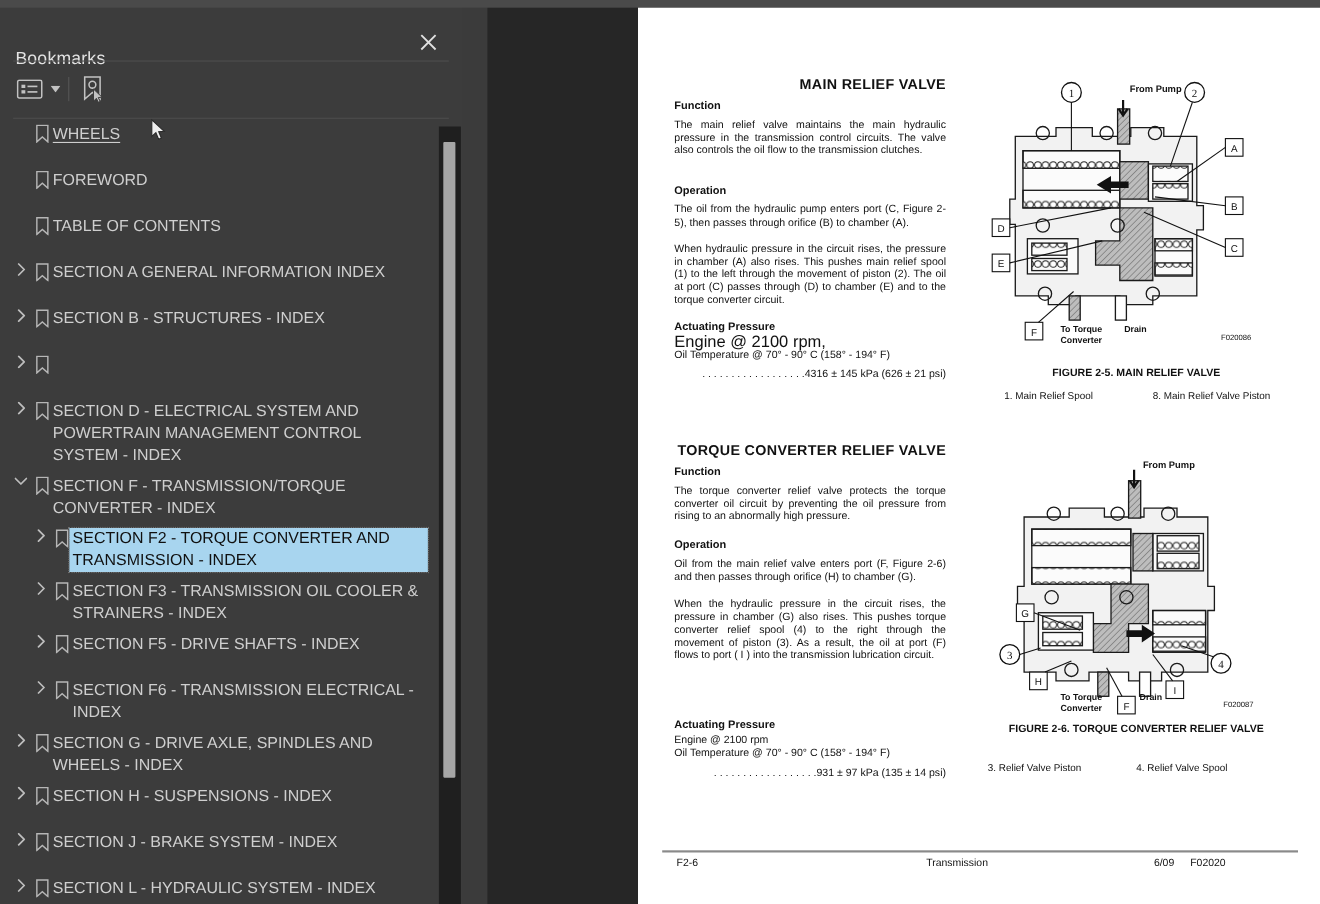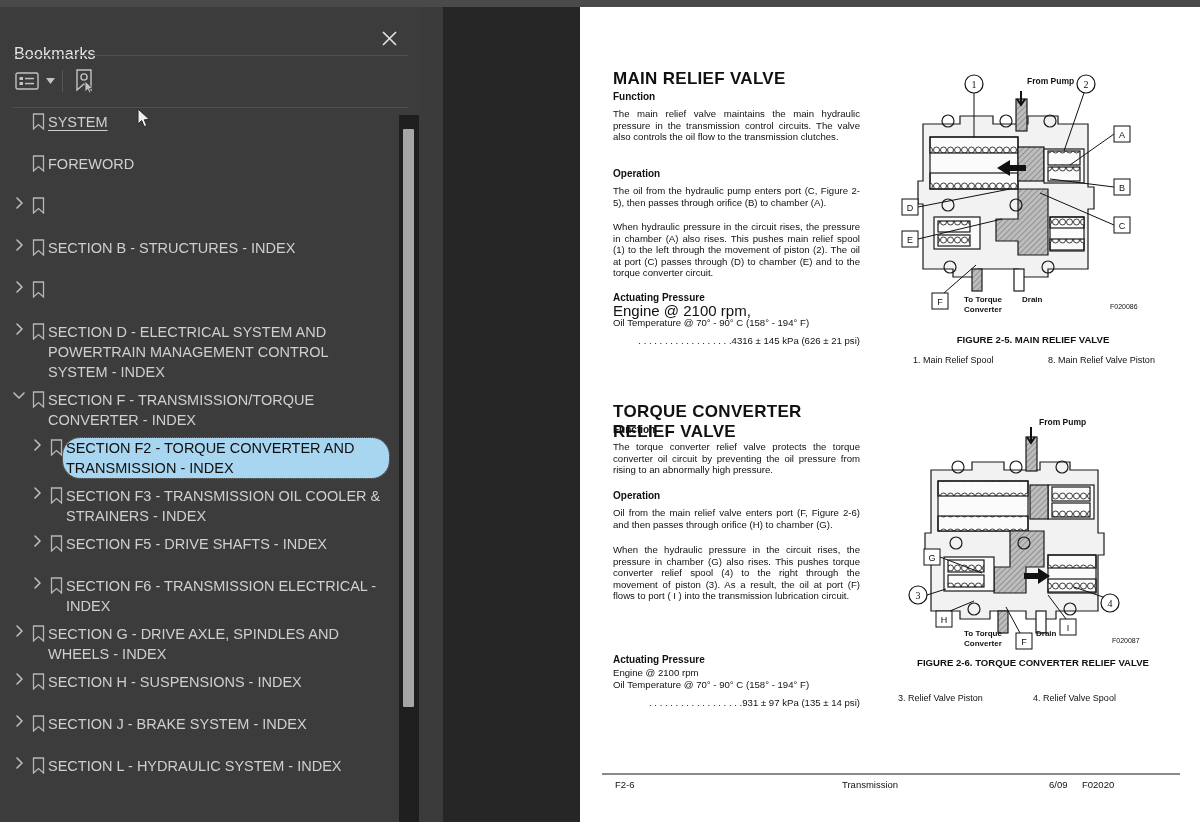--- a/index.html
+++ b/index.html
@@ -73,21 +73,21 @@
   .lvl0{padding-left:10px;}
   .lvl1{padding-left:28px;}
   .lvl0 .lbl{max-width:336px;}
   .lvl1 .lbl{max-width:322px;}
   .noTwisty .twisty{visibility:hidden;}
   .bm-row.underline .lbl{text-decoration:underline;text-underline-offset:3px;}
   .bm-row.selected .lbl{
     background:#a8d5ef;color:#101010;outline:1px dotted #707070;
     display:inline-block;padding:0 3px;margin-left:-3px;
   }
-  .lvl1.selected .lbl{max-width:320px;border-radius:17px;}
+  .lvl1.selected .lbl{max-width:320px;}
 
   
   .sb-track{
     position:absolute;left:399px;top:108px;width:20px;height:714px;background:#1f1f1f;
   }
   .sb-thumb{
     position:absolute;left:403px;top:122px;width:11px;height:578px;
     background:#a6a6a6;border-radius:1px;cursor:pointer;
   }
 
@@ -104,21 +104,21 @@
   .viewer{
     position:absolute;left:443px;top:7px;width:757px;height:815px;background:#262626;
   }
   .page{
     position:absolute;left:137px;top:0px;width:620px;height:815px;background:#ffffff;
     color:#111;
   }
 
   
   .doc{position:absolute;font-family:"Liberation Sans", sans-serif;color:#111;}
-  .h1{font-size:17px;font-weight:bold;letter-spacing:.3px;}
+  .h1{font-size:13px;font-weight:bold;letter-spacing:.3px;text-align:right;}
   .h2{font-size:10px;font-weight:bold;}
   .p{font-size:9.6px;line-height:11.6px;text-align:justify;}
   .col-left{left:33px;width:247px;}
 
   .mrv-title{top:62px;}
   .mrv-fn{top:84px;}
   .mrv-fn-p{top:101px;}
   .mrv-op{top:161px;}
   .mrv-op-p1{top:178px;}
   .mrv-op-p2{top:214px;}
@@ -218,46 +218,60 @@
           <div class="twisty">
             <svg width="9" height="12" viewBox="0 0 9 12">
               <path d="M2 1 L7 6 L2 11" fill="none" stroke="#bdbdbd" stroke-width="1.6" stroke-linecap="round" stroke-linejoin="round"></path>
             </svg>
           </div>
           <div class="bmark">
             <svg width="13" height="17" viewBox="0 0 13 17">
               <path d="M1.5 1 H11.5 V16 L6.5 11.6 L1.5 16 Z" fill="none" stroke="#b6b6b6" stroke-width="1.3"></path>
             </svg>
           </div>
-          <div class="lbl">SYSTEM </div>
+          <div class="lbl">WHEELS </div>
         </div>
         <div class="bm-row lvl0 noTwisty">
           <div class="twisty">
             <svg width="9" height="12" viewBox="0 0 9 12">
               <path d="M2 1 L7 6 L2 11" fill="none" stroke="#bdbdbd" stroke-width="1.6" stroke-linecap="round" stroke-linejoin="round"></path>
             </svg>
           </div>
           <div class="bmark">
             <svg width="13" height="17" viewBox="0 0 13 17">
               <path d="M1.5 1 H11.5 V16 L6.5 11.6 L1.5 16 Z" fill="none" stroke="#b6b6b6" stroke-width="1.3"></path>
             </svg>
           </div>
           <div class="lbl">FOREWORD</div>
         </div>
-        <div class="bm-row lvl0">
-          <div class="twisty">
-            <svg width="9" height="12" viewBox="0 0 9 12">
-              <path d="M2 1 L7 6 L2 11" fill="none" stroke="#bdbdbd" stroke-width="1.6" stroke-linecap="round" stroke-linejoin="round"></path>
-            </svg>
-          </div>
-          <div class="bmark">
-            <svg width="13" height="17" viewBox="0 0 13 17">
-              <path d="M1.5 1 H11.5 V16 L6.5 11.6 L1.5 16 Z" fill="none" stroke="#b6b6b6" stroke-width="1.3"></path>
-            </svg>
-          </div>
+        <div class="bm-row lvl0 noTwisty">
+          <div class="twisty">
+            <svg width="9" height="12" viewBox="0 0 9 12">
+              <path d="M2 1 L7 6 L2 11" fill="none" stroke="#bdbdbd" stroke-width="1.6" stroke-linecap="round" stroke-linejoin="round"></path>
+            </svg>
+          </div>
+          <div class="bmark">
+            <svg width="13" height="17" viewBox="0 0 13 17">
+              <path d="M1.5 1 H11.5 V16 L6.5 11.6 L1.5 16 Z" fill="none" stroke="#b6b6b6" stroke-width="1.3"></path>
+            </svg>
+          </div>
+          <div class="lbl">TABLE OF CONTENTS</div>
+        </div>
+        <div class="bm-row lvl0">
+          <div class="twisty">
+            <svg width="9" height="12" viewBox="0 0 9 12">
+              <path d="M2 1 L7 6 L2 11" fill="none" stroke="#bdbdbd" stroke-width="1.6" stroke-linecap="round" stroke-linejoin="round"></path>
+            </svg>
+          </div>
+          <div class="bmark">
+            <svg width="13" height="17" viewBox="0 0 13 17">
+              <path d="M1.5 1 H11.5 V16 L6.5 11.6 L1.5 16 Z" fill="none" stroke="#b6b6b6" stroke-width="1.3"></path>
+            </svg>
+          </div>
+          <div class="lbl">SECTION A GENERAL INFORMATION INDEX</div>
         </div>
         <div class="bm-row lvl0">
           <div class="twisty">
             <svg width="9" height="12" viewBox="0 0 9 12">
               <path d="M2 1 L7 6 L2 11" fill="none" stroke="#bdbdbd" stroke-width="1.6" stroke-linecap="round" stroke-linejoin="round"></path>
             </svg>
           </div>
           <div class="bmark">
             <svg width="13" height="17" viewBox="0 0 13 17">
               <path d="M1.5 1 H11.5 V16 L6.5 11.6 L1.5 16 Z" fill="none" stroke="#b6b6b6" stroke-width="1.3"></path>

